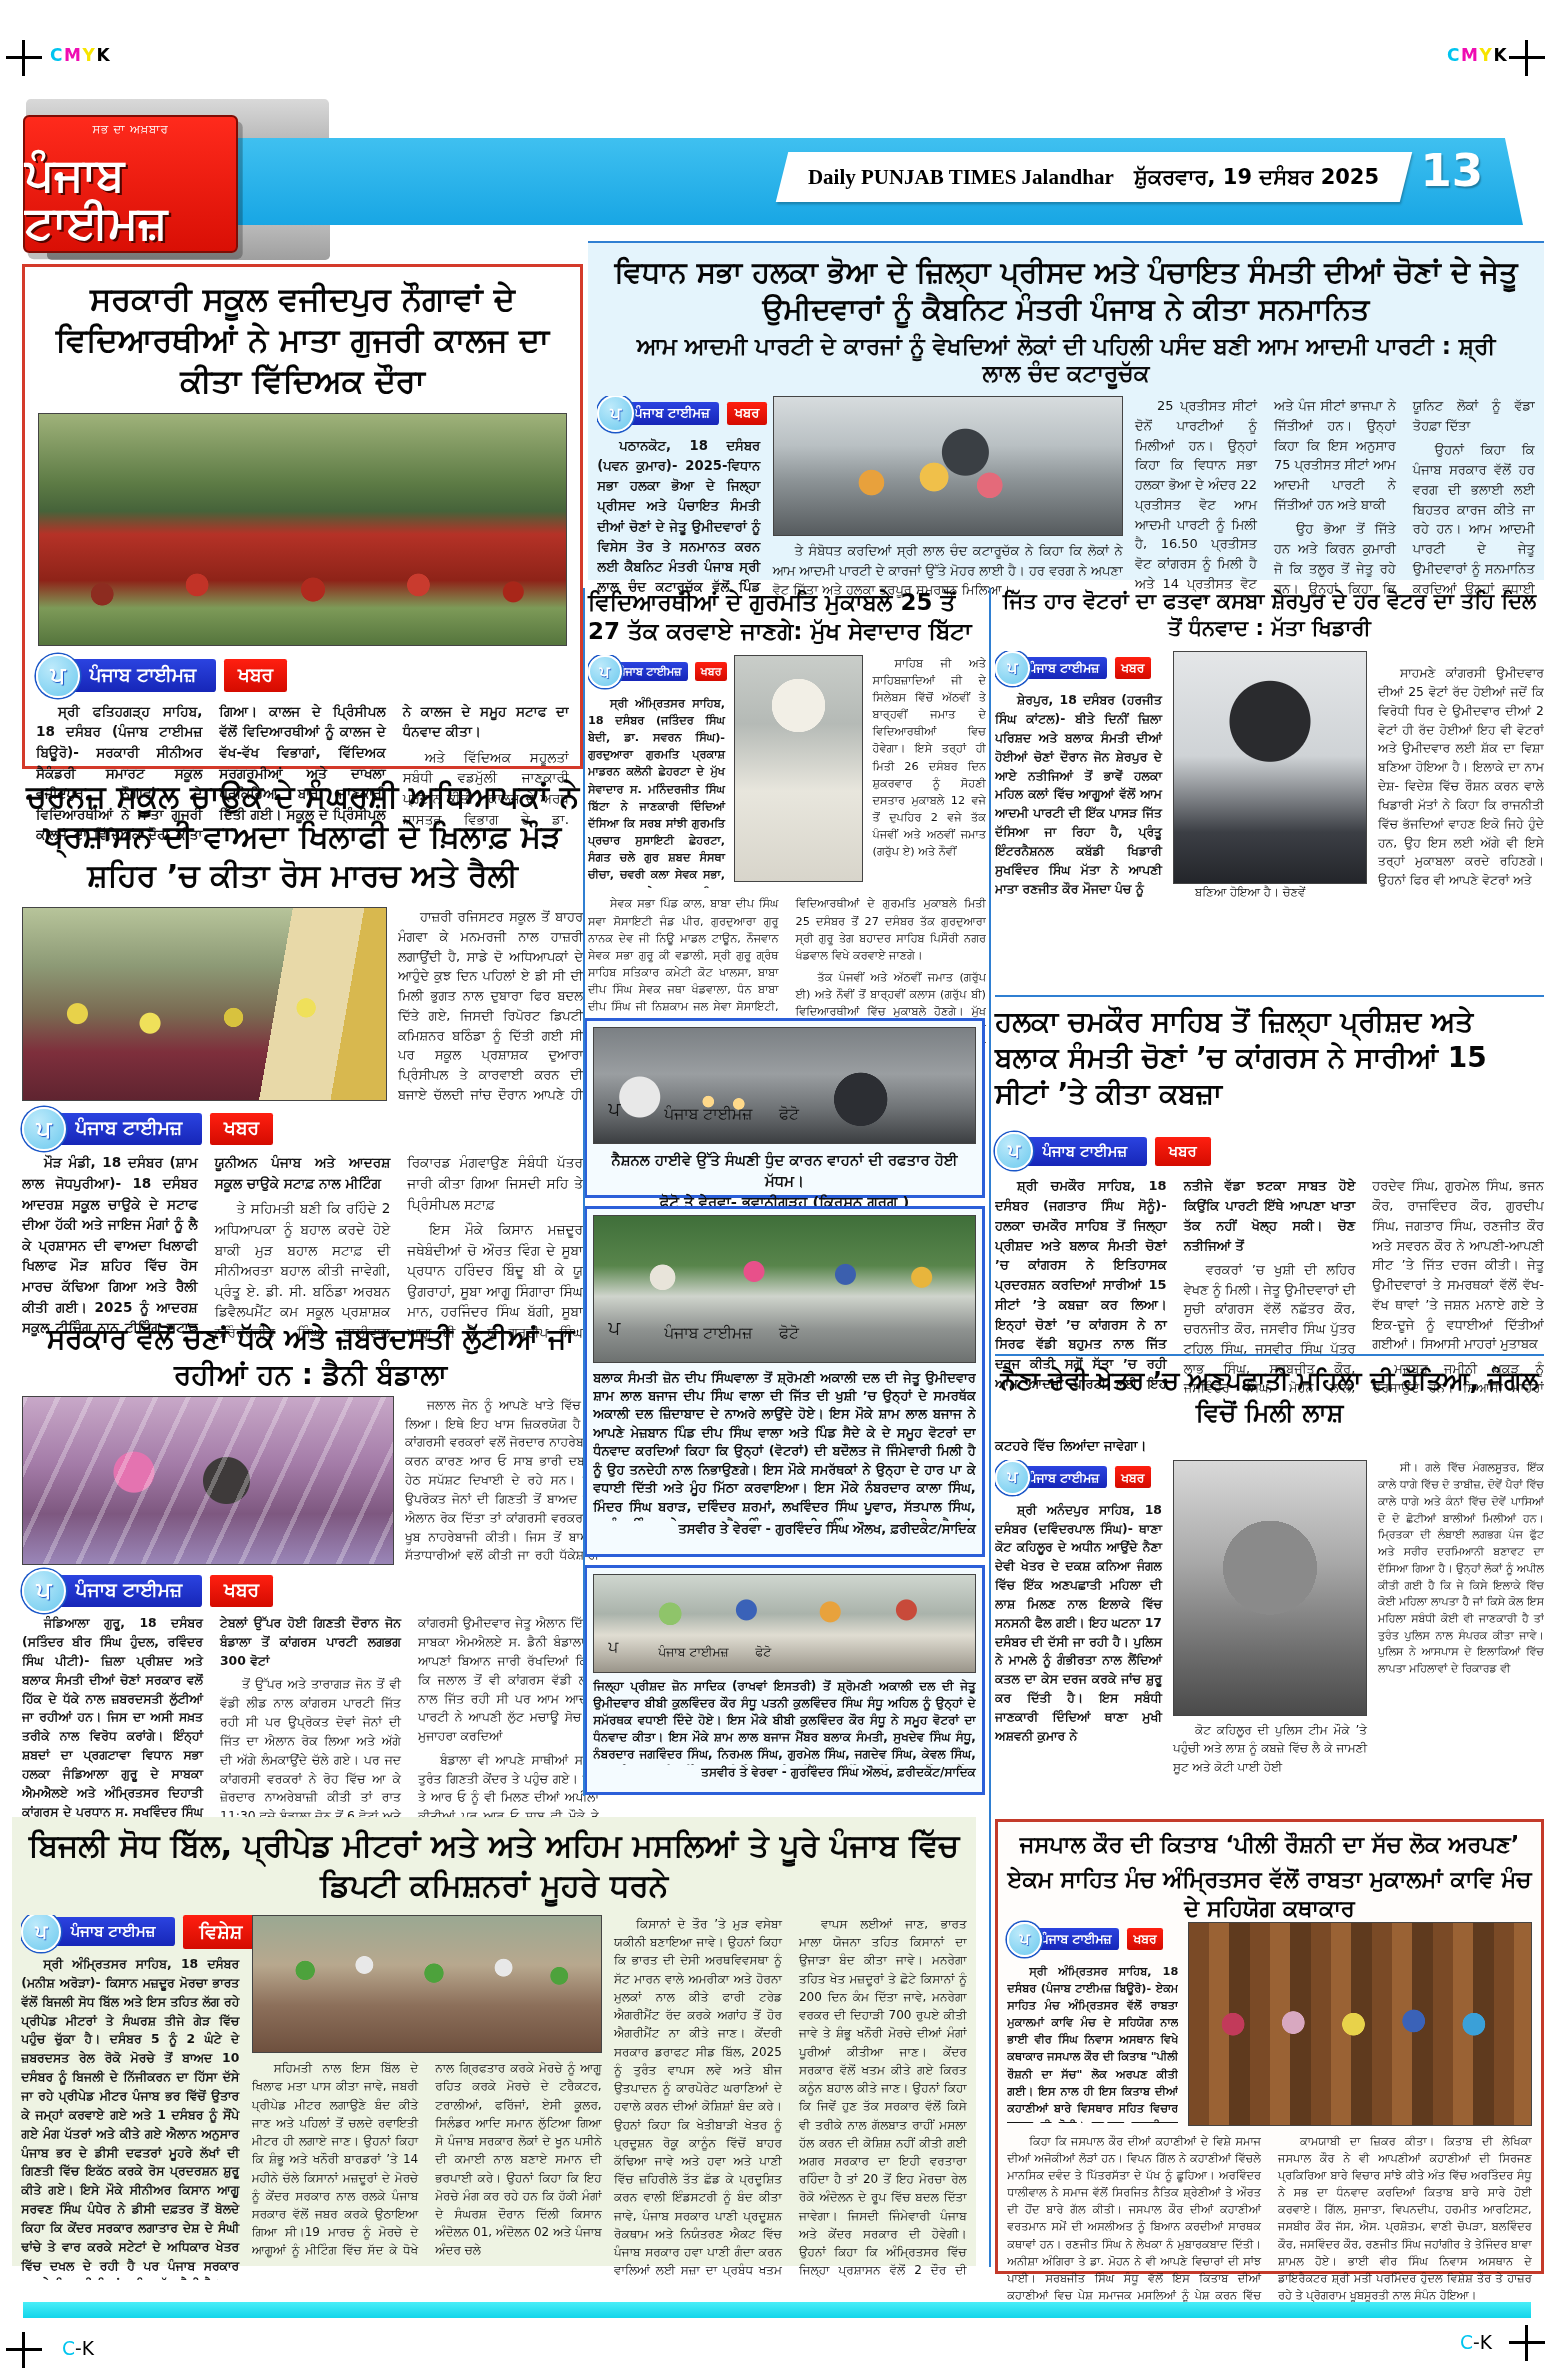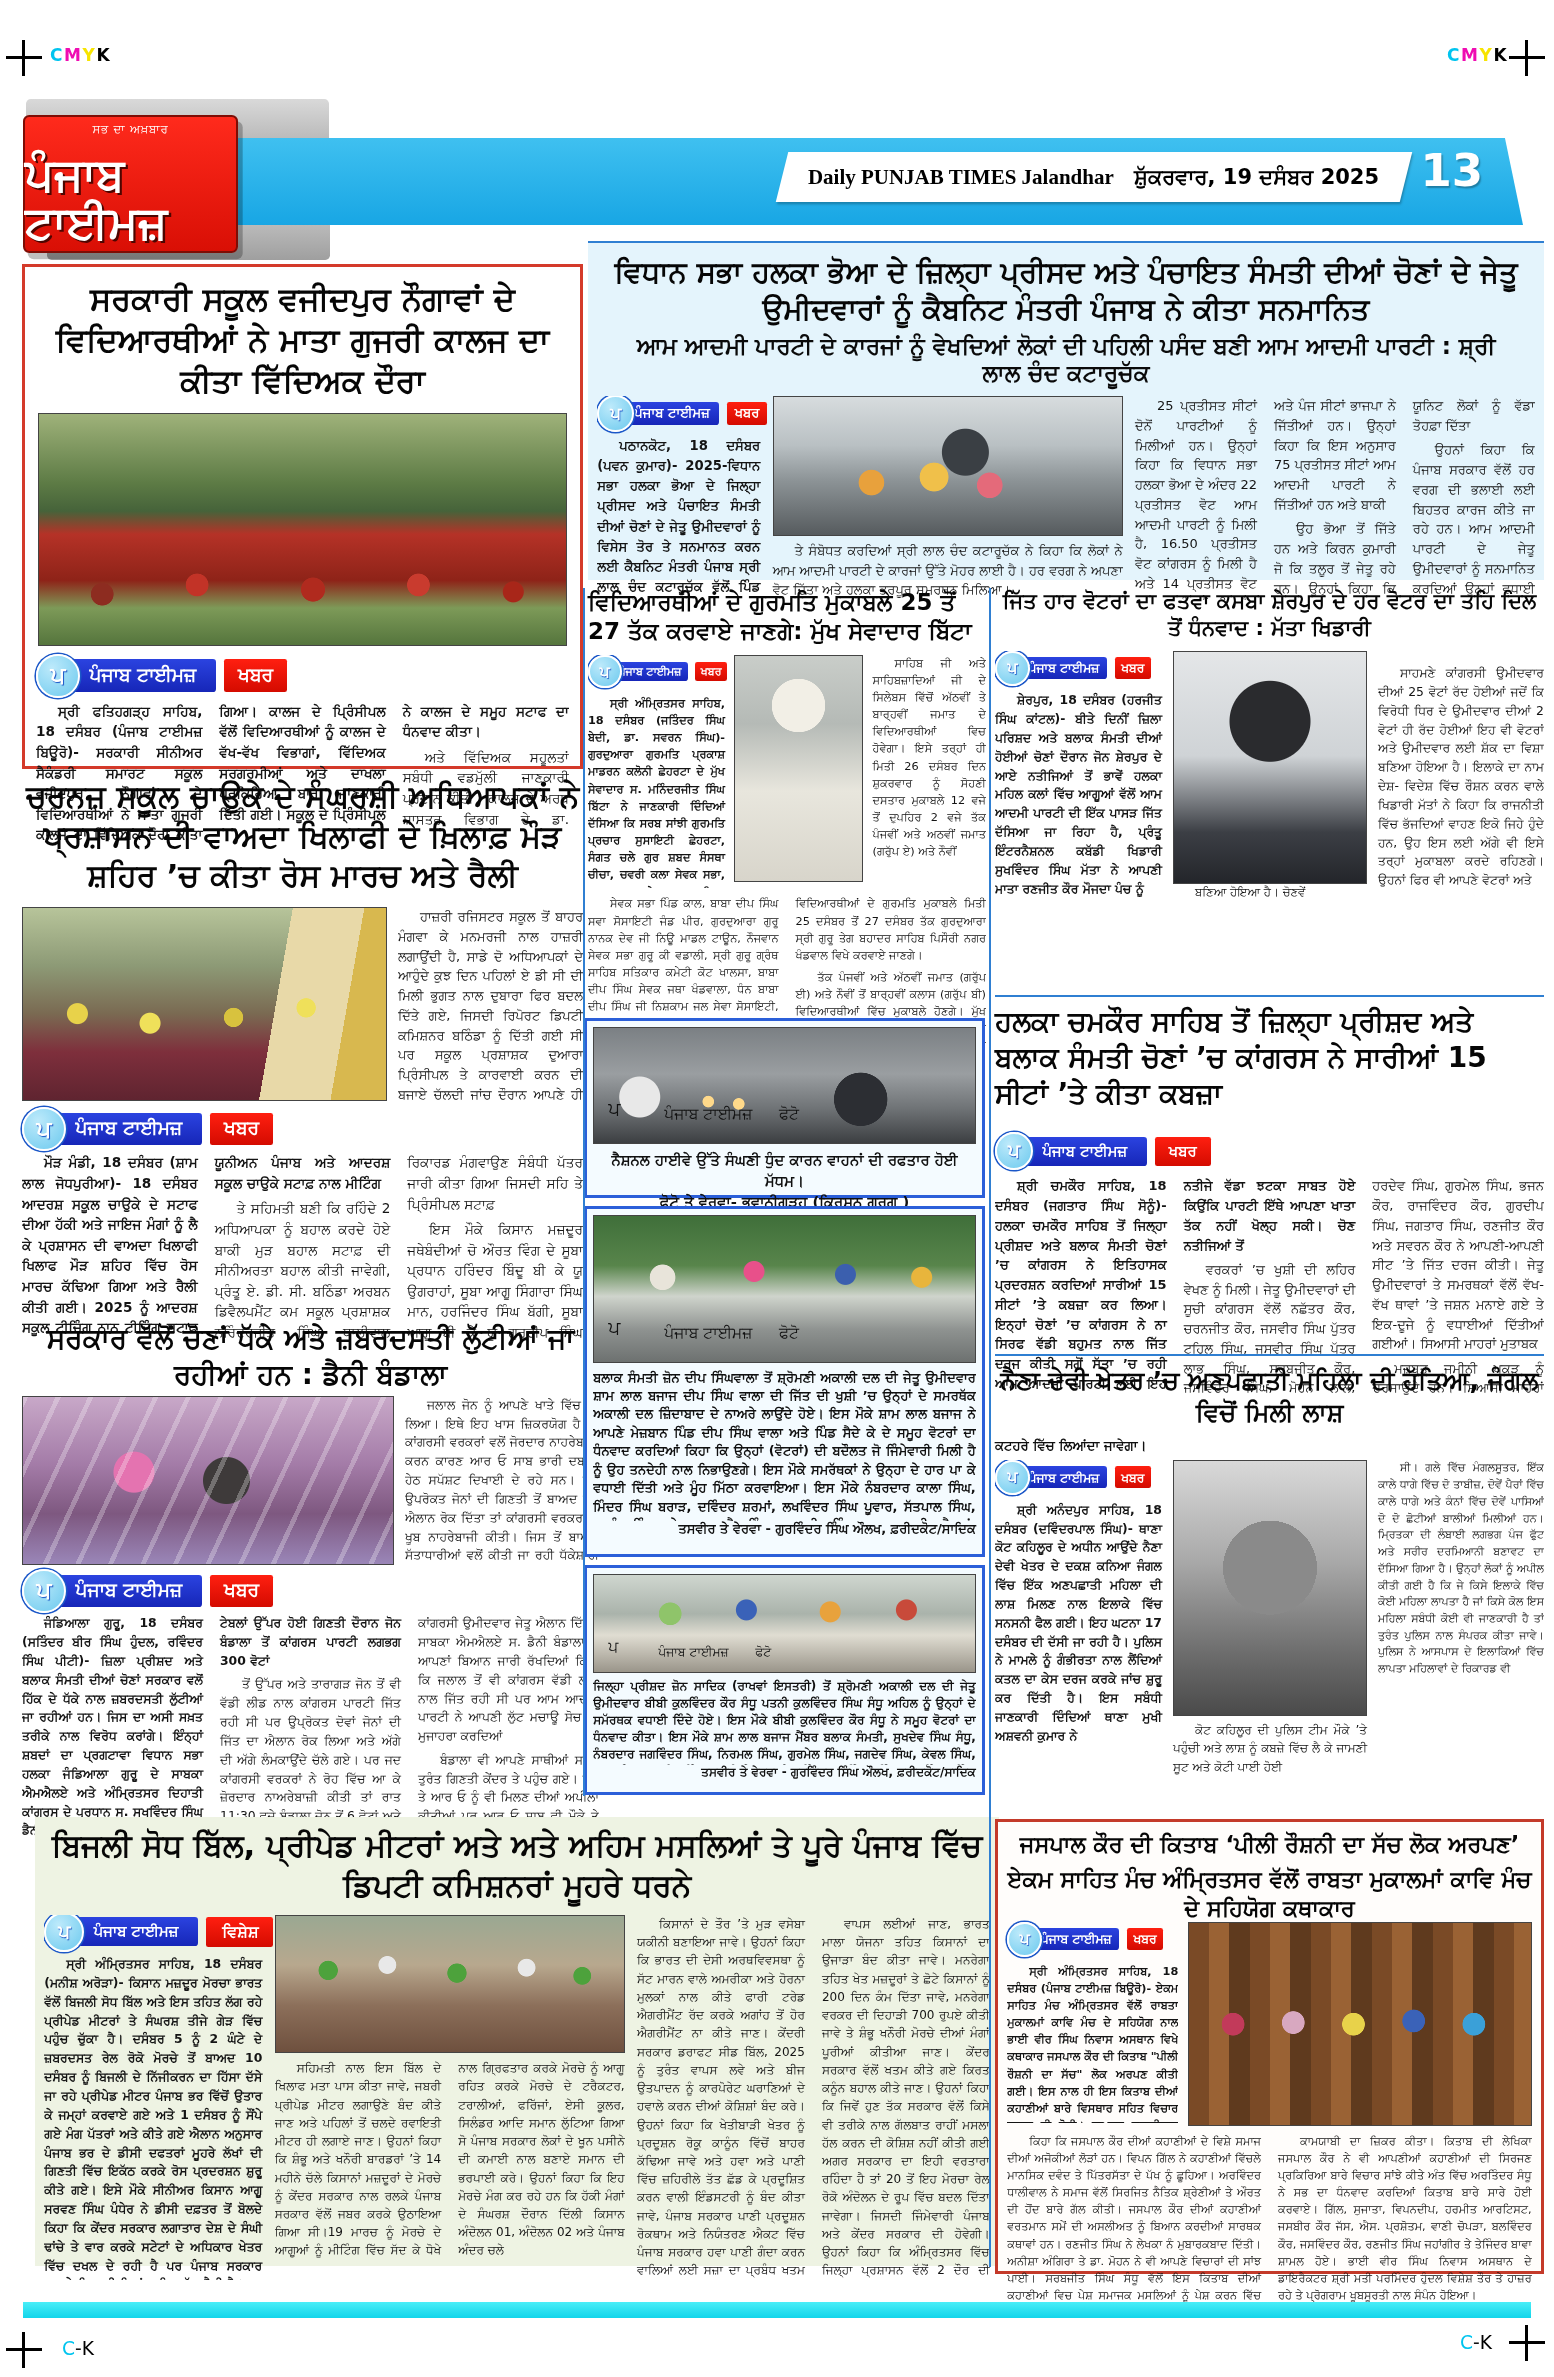--- a/index.html
+++ b/index.html
@@ -361,28 +361,28 @@
       <div class="body-t" style="font-size:12px;margin-top:4.7px;">
           <p>ਕੋਟ ਕਹਿਲੂਰ ਦੀ ਪੁਲਿਸ ਟੀਮ ਮੌਕੇ ’ਤੇ ਪਹੁੰਚੀ ਅਤੇ ਲਾਸ਼ ਨੂੰ ਕਬਜ਼ੇ ਵਿੱਚ ਲੈ ਕੇ ਜਾਮਣੀ ਸੂਟ ਅਤੇ ਕੋਟੀ ਪਾਈ ਹੋਈ</p>
         </div>
     </div>
     <div class="body-t" style="font-size:11px;">
         <p>ਸੀ। ਗਲੇ ਵਿੱਚ ਮੰਗਲਸੂਤਰ, ਇੱਕ ਕਾਲੇ ਧਾਗੇ ਵਿੱਚ ਦੋ ਤਾਬੀਜ਼, ਦੋਵੇਂ ਪੈਰਾਂ ਵਿੱਚ ਕਾਲੇ ਧਾਗੇ ਅਤੇ ਕੰਨਾਂ ਵਿੱਚ ਦੋਵੇਂ ਪਾਸਿਆਂ ਦੋ ਦੋ ਛੋਟੀਆਂ ਬਾਲੀਆਂ ਮਿਲੀਆਂ ਹਨ। ਮ੍ਰਿਤਕਾ ਦੀ ਲੰਬਾਈ ਲਗਭਗ ਪੰਜ ਫੁੱਟ ਅਤੇ ਸਰੀਰ ਦਰਮਿਆਨੀ ਬਣਾਵਟ ਦਾ ਦੱਸਿਆ ਗਿਆ ਹੈ। ਉਨ੍ਹਾਂ ਲੋਕਾਂ ਨੂੰ ਅਪੀਲ ਕੀਤੀ ਗਈ ਹੈ ਕਿ ਜੇ ਕਿਸੇ ਇਲਾਕੇ ਵਿੱਚ ਕੋਈ ਮਹਿਲਾ ਲਾਪਤਾ ਹੈ ਜਾਂ ਕਿਸੇ ਕੋਲ ਇਸ ਮਹਿਲਾ ਸਬੰਧੀ ਕੋਈ ਵੀ ਜਾਣਕਾਰੀ ਹੈ ਤਾਂ ਤੁਰੰਤ ਪੁਲਿਸ ਨਾਲ ਸੰਪਰਕ ਕੀਤਾ ਜਾਵੇ। ਪੁਲਿਸ ਨੇ ਆਸਪਾਸ ਦੇ ਇਲਾਕਿਆਂ ਵਿੱਚ ਲਾਪਤਾ ਮਹਿਲਾਵਾਂ ਦੇ ਰਿਕਾਰਡ ਵੀ</p>
       </div>
   </div>
 </div>
 
-<div class="abs" style="left:35px;top:1817px;width:964px;height:449px;background:#eef3e3;padding:6.2px 9.3px;box-sizing:border-box;">
+<div class="abs" style="left:12px;top:1817px;width:964px;height:449px;background:#eef3e3;padding:6.2px 9.3px;box-sizing:border-box;">
   <div class="hl" style="font-size:31px;margin:3.1px 4.7px 9.3px;">ਬਿਜਲੀ ਸੋਧ ਬਿੱਲ, ਪ੍ਰੀਪੇਡ ਮੀਟਰਾਂ ਅਤੇ ਅਤੇ ਅਹਿਮ ਮਸਲਿਆਂ ਤੇ ਪੂਰੇ ਪੰਜਾਬ ਵਿੱਚ ਡਿਪਟੀ ਕਮਿਸ਼ਨਰਾਂ ਮੂਹਰੇ ਧਰਨੇ</div>
   <div style="display:grid;grid-template-columns:218px 350px 1fr;gap:12.4px;height:365px;overflow:hidden;">
     <div>
       <div class="badge" style="margin-bottom:6.2px;">
         <div class="logo" style="width:36px;height:36px;font-size:18.7px;">ਪ</div>
         <div class="brand" style="font-size:14.8px;">ਪੰਜਾਬ ਟਾਈਮਜ਼</div>
-        <div class="kind" style="font-size:16px;padding-left:16px;">ਵਿਸ਼ੇਸ਼</div>
+        <div class="kind" style="font-size:19px;padding-left:16px;">ਵਿਸ਼ੇਸ਼</div>
       </div>
       <div class="body-t" style="font-size:12.4px;">
           <p class="dateline">ਸ੍ਰੀ ਅੰਮ੍ਰਿਤਸਰ ਸਾਹਿਬ, 18 ਦਸੰਬਰ (ਮਨੀਸ਼ ਅਰੋੜਾ)- ਕਿਸਾਨ ਮਜ਼ਦੂਰ ਮੋਰਚਾ ਭਾਰਤ ਵੱਲੋਂ ਬਿਜਲੀ ਸੋਧ ਬਿੱਲ ਅਤੇ ਇਸ ਤਹਿਤ ਲੱਗ ਰਹੇ ਪ੍ਰੀਪੇਡ ਮੀਟਰਾਂ ਤੇ ਸੰਘਰਸ਼ ਤੀਜੇ ਗੇੜ ਵਿੱਚ ਪਹੁੰਚ ਚੁੱਕਾ ਹੈ। ਦਸੰਬਰ 5 ਨੂੰ 2 ਘੰਟੇ ਦੇ ਜ਼ਬਰਦਸਤ ਰੇਲ ਰੋਕੋ ਮੋਰਚੇ ਤੋਂ ਬਾਅਦ 10 ਦਸੰਬਰ ਨੂੰ ਬਿਜਲੀ ਦੇ ਨਿੱਜੀਕਰਨ ਦਾ ਹਿੱਸਾ ਦੱਸੇ ਜਾ ਰਹੇ ਪ੍ਰੀਪੇਡ ਮੀਟਰ ਪੰਜਾਬ ਭਰ ਵਿੱਚੋਂ ਉਤਾਰ ਕੇ ਜਮ੍ਹਾਂ ਕਰਵਾਏ ਗਏ ਅਤੇ 1 ਦਸੰਬਰ ਨੂੰ ਸੌਂਪੇ ਗਏ ਮੰਗ ਪੱਤਰਾਂ ਅਤੇ ਕੀਤੇ ਗਏ ਐਲਾਨ ਅਨੁਸਾਰ ਪੰਜਾਬ ਭਰ ਦੇ ਡੀਸੀ ਦਫਤਰਾਂ ਮੂਹਰੇ ਲੱਖਾਂ ਦੀ ਗਿਣਤੀ ਵਿੱਚ ਇਕੱਠ ਕਰਕੇ ਰੋਸ ਪ੍ਰਦਰਸ਼ਨ ਸ਼ੁਰੂ ਕੀਤੇ ਗਏ। ਇਸੇ ਮੌਕੇ ਸੀਨੀਅਰ ਕਿਸਾਨ ਆਗੂ ਸਰਵਣ ਸਿੰਘ ਪੰਧੇਰ ਨੇ ਡੀਸੀ ਦਫ਼ਤਰ ਤੋਂ ਬੋਲਦੇ ਕਿਹਾ ਕਿ ਕੇਂਦਰ ਸਰਕਾਰ ਲਗਾਤਾਰ ਦੇਸ਼ ਦੇ ਸੰਘੀ ਢਾਂਚੇ ਤੇ ਵਾਰ ਕਰਕੇ ਸਟੇਟਾਂ ਦੇ ਅਧਿਕਾਰ ਖੇਤਰ ਵਿੱਚ ਦਖਲ ਦੇ ਰਹੀ ਹੈ ਪਰ ਪੰਜਾਬ ਸਰਕਾਰ ਆਪਣੇ ਸਿਆਸੀ ਹਿਤਾਂ ਖਾਤਿਰ ਚੁੱਪ ਬੈਠੀ ਹੈ।</p>
         </div>
     </div>
     <div>
       <div class="photo ph-rally" style="height:138px;"></div>
       <div class="body-t cols2" style="font-size:12px;margin-top:6.2px;height:215px;overflow:hidden;">
         <p>ਸਹਿਮਤੀ ਨਾਲ ਇਸ ਬਿੱਲ ਦੇ ਖਿਲਾਫ ਮਤਾ ਪਾਸ ਕੀਤਾ ਜਾਵੇ, ਜਬਰੀ ਪ੍ਰੀਪੇਡ ਮੀਟਰ ਲਗਾਉਣੇ ਬੰਦ ਕੀਤੇ ਜਾਣ ਅਤੇ ਪਹਿਲਾਂ ਤੋਂ ਚਲਦੇ ਰਵਾਇਤੀ ਮੀਟਰ ਹੀ ਲਗਾਏ ਜਾਣ। ਉਹਨਾਂ ਕਿਹਾ ਕਿ ਸ਼ੰਭੂ ਅਤੇ ਖਨੌਰੀ ਬਾਰਡਰਾਂ ’ਤੇ 14 ਮਹੀਨੇ ਚੱਲੇ ਕਿਸਾਨਾਂ ਮਜ਼ਦੂਰਾਂ ਦੇ ਮੋਰਚੇ ਨੂੰ ਕੇਂਦਰ ਸਰਕਾਰ ਨਾਲ ਰਲਕੇ ਪੰਜਾਬ ਸਰਕਾਰ ਵੱਲੋਂ ਜਬਰ ਕਰਕੇ ਉਠਾਇਆ ਗਿਆ ਸੀ।19 ਮਾਰਚ ਨੂੰ ਮੋਰਚੇ ਦੇ ਆਗੂਆਂ ਨੂੰ ਮੀਟਿੰਗ ਵਿੱਚ ਸੱਦ ਕੇ ਧੋਖੇ ਨਾਲ ਗ੍ਰਿਫਤਾਰ ਕਰਕੇ ਮੋਰਚੇ ਨੂੰ ਆਗੂ ਰਹਿਤ ਕਰਕੇ ਮੋਰਚੇ ਦੇ ਟਰੈਕਟਰ, ਟਰਾਲੀਆਂ, ਫਰਿੱਜਾਂ, ਏਸੀ ਕੂਲਰ, ਸਿਲੰਡਰ ਆਦਿ ਸਮਾਨ ਲੁੱਟਿਆ ਗਿਆ ਸੋ ਪੰਜਾਬ ਸਰਕਾਰ ਲੋਕਾਂ ਦੇ ਖੂਨ ਪਸੀਨੇ ਦੀ ਕਮਾਈ ਨਾਲ ਬਣਾਏ ਸਮਾਨ ਦੀ ਭਰਪਾਈ ਕਰੇ। ਉਹਨਾਂ ਕਿਹਾ ਕਿ ਇਹ ਮੋਰਚੇ ਮੰਗ ਕਰ ਰਹੇ ਹਨ ਕਿ ਹੱਕੀ ਮੰਗਾਂ ਦੇ ਸੰਘਰਸ਼ ਦੌਰਾਨ ਦਿੱਲੀ ਕਿਸਾਨ ਅੰਦੋਲਨ 01, ਅੰਦੋਲਨ 02 ਅਤੇ ਪੰਜਾਬ ਅੰਦਰ ਚਲੇ</p>
 

